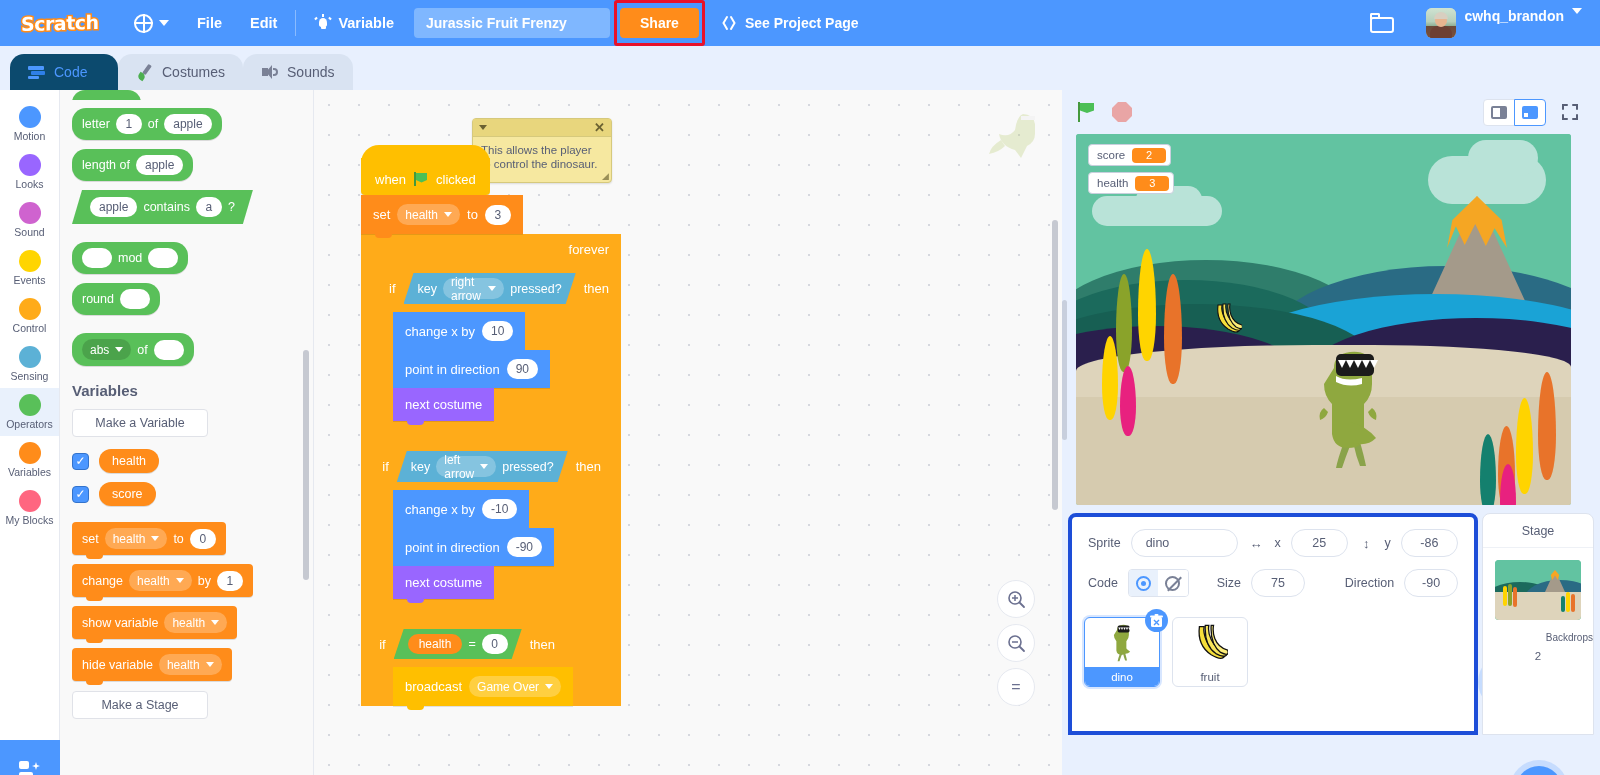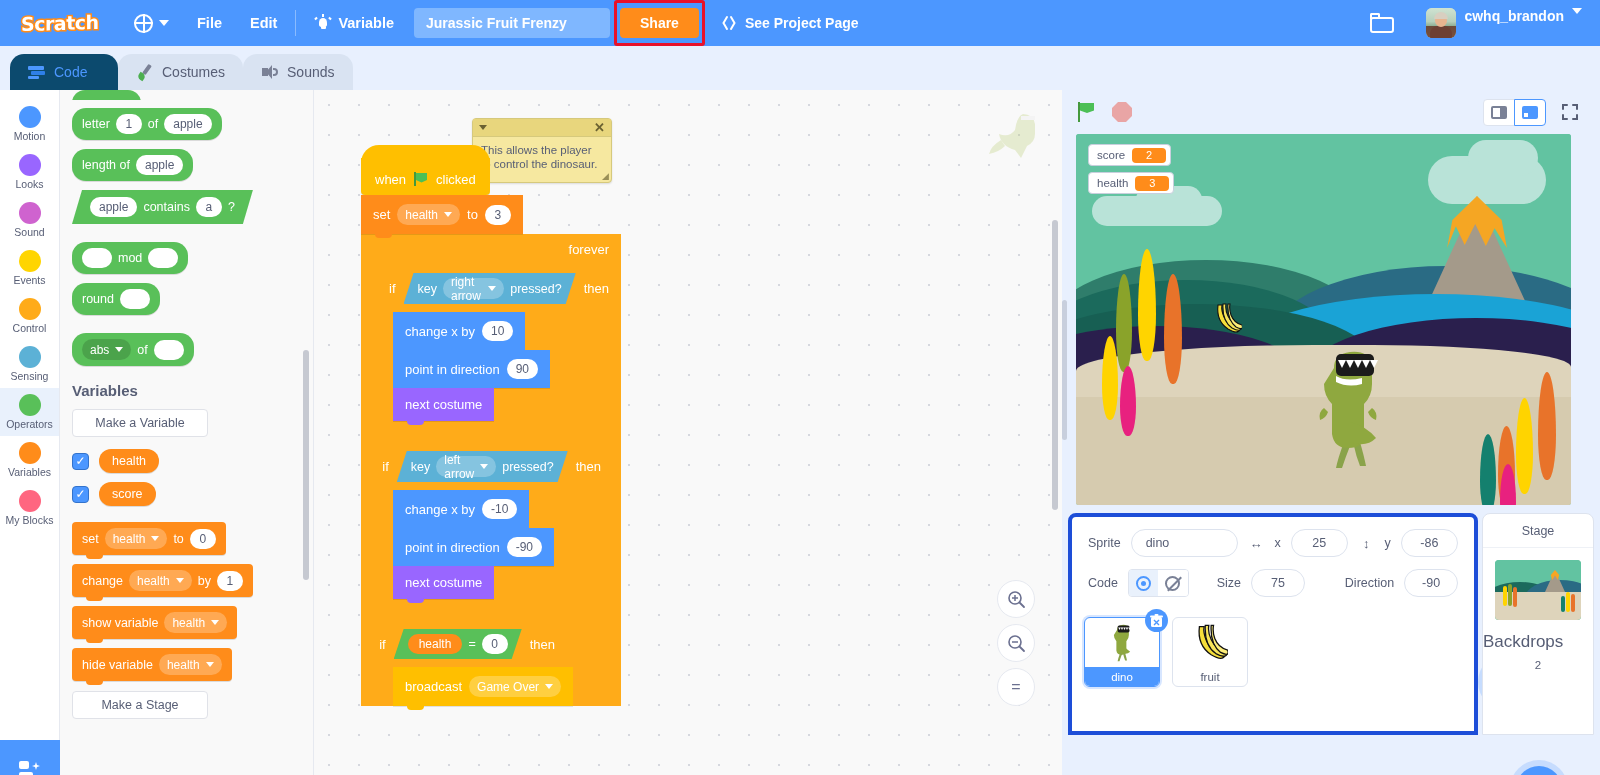--- a/index.html
+++ b/index.html
@@ -286,21 +286,21 @@
   .delbadge {
     position:absolute; right:-9px; top:-9px; width:23px; height:23px; border-radius:50%; background:#4c97ff;
     display:flex; align-items:center; justify-content:center; cursor:pointer;
   }
   #stage-pane {
     position:absolute; right:6px; top:423px; width:112px; height:222px; background:#fff;
     border:1px solid #dde3ee; border-radius:8px 8px 0 0;
   }
   #stage-pane .sp-title { height:34px; display:flex; align-items:center; justify-content:center; font-size:12.5px; color:#575e75; border-bottom:1px solid #eef1f6; }
   #stage-thumb { width:86px; height:60px; margin:12px auto 0 auto; border-radius:4px; overflow:hidden; position:relative; background:#62c3a1; }
-  .sp-sub { text-align:left; font-size:17px; color:#575e75; margin-top:12px; }
+  .sp-sub { text-align:right; font-size:10px; color:#575e75; margin-top:12px; }
   .sp-count { text-align:center; font-size:11.5px; color:#575e75; margin-top:7px; }
   .fab {
     position:absolute; width:46px;height:46px;border-radius:50%;background:#4c97ff;
     display:flex; align-items:center; justify-content:center; cursor:pointer;
     box-shadow:0 0 0 6px rgba(76,151,255,0.22);
   }
   
   .monitor {
     position:absolute; background:#fff; border:1px solid #c8cfdd; border-radius:4px; height:22px;
     display:flex; align-items:center; padding: 0 4px 0 8px; gap:7px; font-size:11.5px; color:#575e75;

